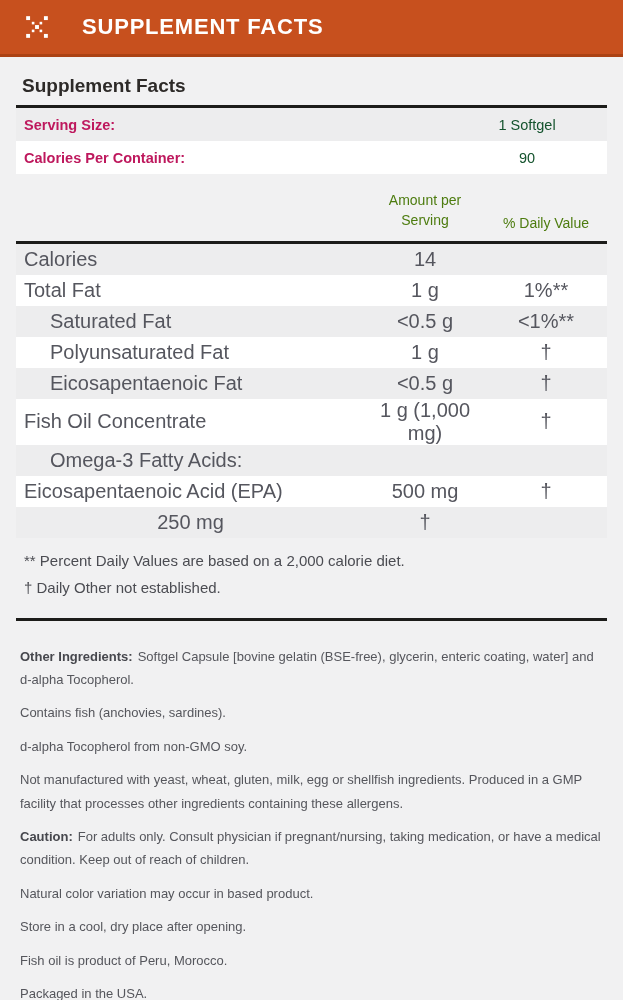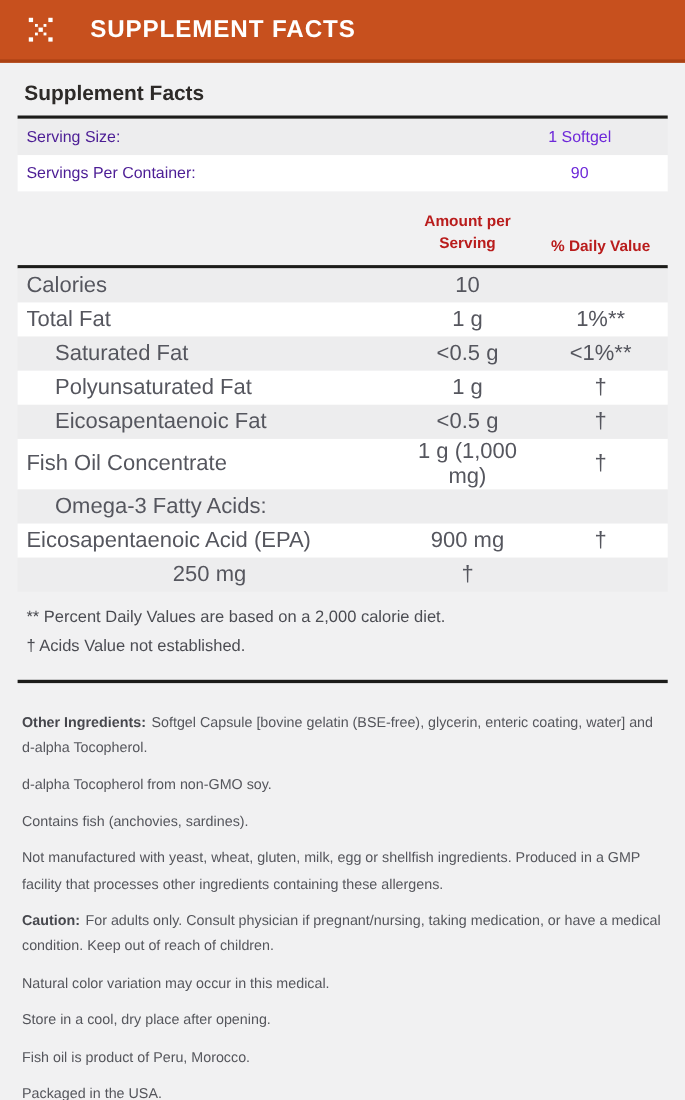--- a/index.html
+++ b/index.html
@@ -40,31 +40,31 @@
     border-bottom: 3px solid #1c1c1a;
   }
 
   .srow {
     display: grid;
     grid-template-columns: 1fr 160px;
     align-items: center;
     min-height: 33px;
     font-size: 14.5px;
   }
-  .srow .slabel { padding-left: 8px; font-weight: 400; color: #4c1d95; }
-  .srow .sval { text-align: center; color: #6d28d9; }
+  .srow .slabel { padding-left: 8px; font-weight: 700; color: #be185d; }
+  .srow .sval { text-align: center; color: #14532d; }
 
   .cols {
     display: grid;
     grid-template-columns: 1fr 120px 122px;
     align-items: end;
     padding: 16px 0 10px 0;
     border-bottom: 3px solid #1c1c1a;
-    font-weight: 700;
-    color: #b91c1c;
+    font-weight: 400;
+    color: #4d7c0f;
     font-size: 14px;
   }
   .cols .amt-h { text-align: center; }
   .cols .amt-h span { display: inline-block; width: 92px; line-height: 1.45; }
   .cols .dv-h { text-align: center; }
 
   .nrow {
     display: grid;
     grid-template-columns: 1fr 120px 122px;
     align-items: center;
@@ -113,33 +113,33 @@
 </div>
 
 <div class="panel">
   <div class="panel-title">Supplement Facts</div>
 
   <div class="srow shaded">
     <div class="slabel">Serving Size:</div>
     <div class="sval">1 Softgel</div>
   </div>
   <div class="srow white">
-    <div class="slabel">Servings Per Container:</div>
+    <div class="slabel">Calories Per Container:</div>
     <div class="sval">90</div>
   </div>
 
   <div class="cols">
     <div></div>
     <div class="amt-h"><span>Amount per Serving</span></div>
     <div class="dv-h">% Daily Value</div>
   </div>
 
   <div class="nrow shaded">
     <div class="nlabel">Calories</div>
-    <div class="amt">10</div>
+    <div class="amt">14</div>
     <div class="dv"></div>
   </div>
   <div class="nrow white">
     <div class="nlabel">Total Fat</div>
     <div class="amt">1 g</div>
     <div class="dv">1%**</div>
   </div>
   <div class="nrow ind1 shaded">
     <div class="nlabel">Saturated Fat</div>
     <div class="amt">&lt;0.5 g</div>
@@ -160,38 +160,38 @@
     <div class="amt">1 g (1,000 mg)</div>
     <div class="dv">†</div>
   </div>
   <div class="nrow ind1 shaded">
     <div class="nlabel">Omega-3 Fatty Acids:</div>
     <div class="amt"></div>
     <div class="dv"></div>
   </div>
   <div class="nrow ind2 white">
     <div class="nlabel">Eicosapentaenoic Acid (EPA)</div>
-    <div class="amt">900 mg</div>
+    <div class="amt">500 mg</div>
     <div class="dv">†</div>
   </div>
   <div class="nrow ind2 shaded">
     <div class="amt">250 mg</div>
     <div class="dv">†</div>
   </div>
 
   <div class="footnotes">
     <p>** Percent Daily Values are based on a 2,000 calorie diet.</p>
-    <p>† Acids Value not established.</p>
+    <p>† Daily Other not established.</p>
   </div>
 </div>
 
 <div class="details">
   <p><strong class="plead">Other Ingredients:</strong><span>Softgel Capsule [bovine gelatin (BSE-free), glycerin, enteric coating, water] and d-alpha Tocopherol.</span></p>
+  <p><strong class="plead"></strong><span>Contains fish (anchovies, sardines).</span></p>
   <p><strong class="plead"></strong><span>d-alpha Tocopherol from non-GMO soy.</span></p>
-  <p><strong class="plead"></strong><span>Contains fish (anchovies, sardines).</span></p>
   <p><strong class="plead"></strong><span>Not manufactured with yeast, wheat, gluten, milk, egg or shellfish ingredients. Produced in a GMP facility that processes other ingredients containing these allergens.</span></p>
   <p><strong class="plead">Caution:</strong><span>For adults only. Consult physician if pregnant/nursing, taking medication, or have a medical condition. Keep out of reach of children.</span></p>
-  <p><strong class="plead"></strong><span>Natural color variation may occur in this medical.</span></p>
+  <p><strong class="plead"></strong><span>Natural color variation may occur in based product.</span></p>
   <p><strong class="plead"></strong><span>Store in a cool, dry place after opening.</span></p>
   <p><strong class="plead"></strong><span>Fish oil is product of Peru, Morocco.</span></p>
   <p><strong class="plead"></strong><span>Packaged in the USA.</span></p>
   <p><strong class="plead"></strong><span>Family owned since 1968.</span></p>
 </div>
 
 </body></html>

